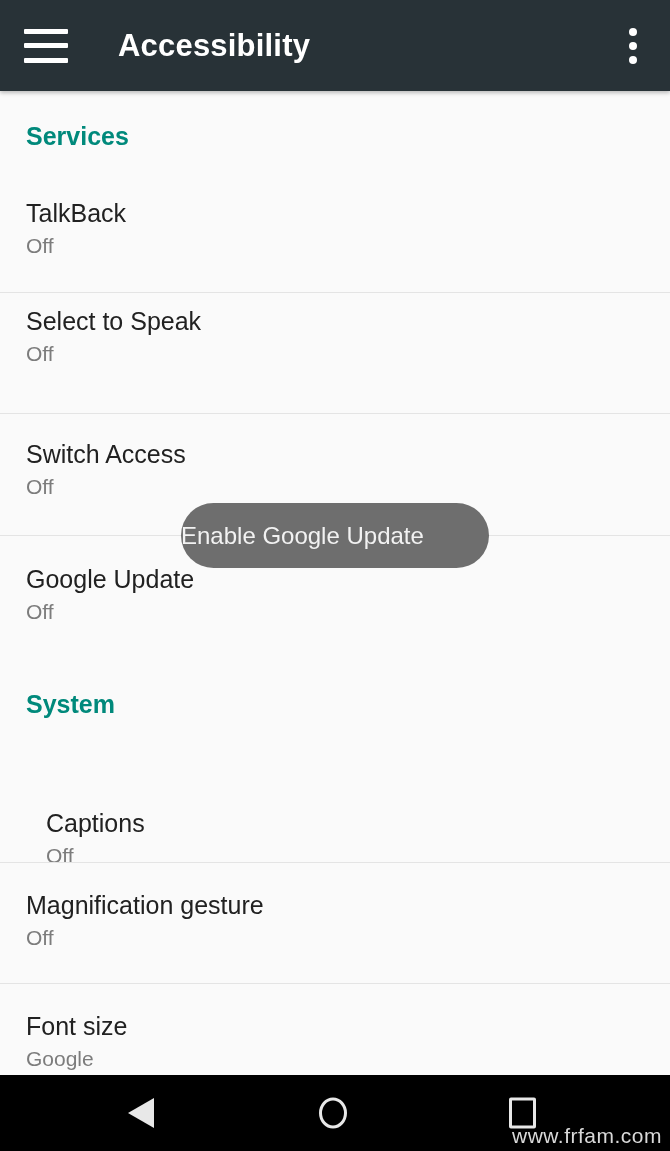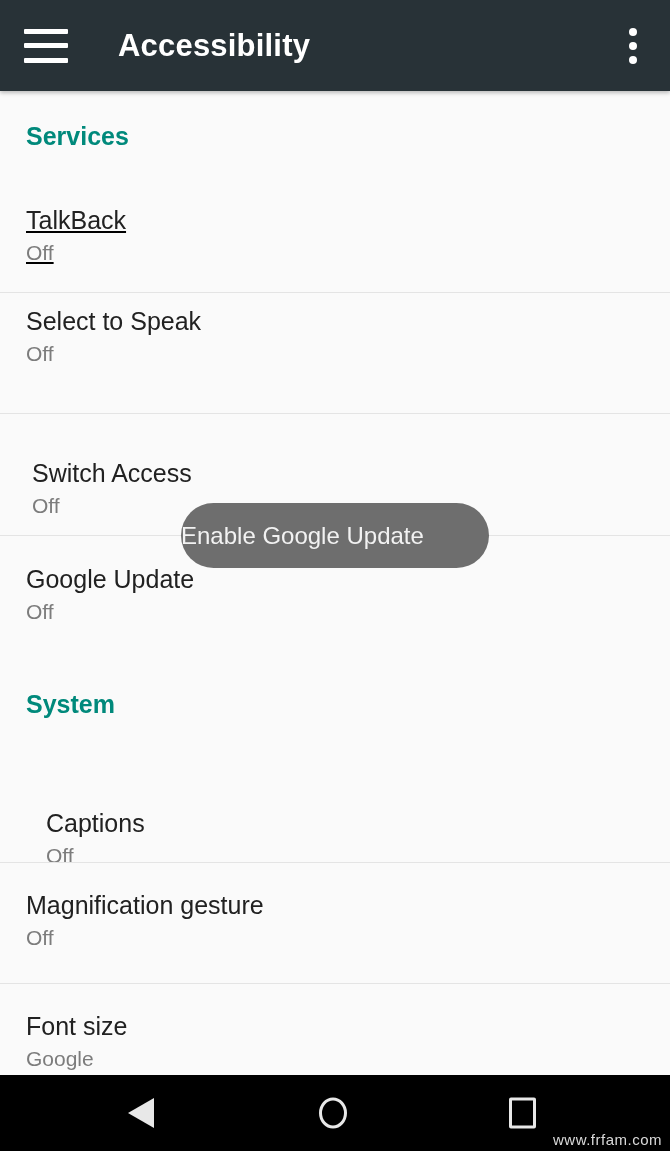--- a/index.html
+++ b/index.html
@@ -85,25 +85,25 @@
     margin-top:5px;
   }
   .divider {
     position:absolute; left:0;
     width:670px; height:1px;
     background:#e4e4e4;
   }
 
   
   #hdr-services   { position:absolute; top:31px;  }
-  #row-talkback   { position:absolute; top:114px;text-decoration:underline; }
+  #row-talkback   { position:absolute; top:107px; }
   #div-1          { top:201px;  }
   #row-select     { position:absolute; top:215px; }
   #div-2          { top:322px;  }
-  #row-switch     { position:absolute; top:367px;margin-left:6px; }
+  #row-switch     { position:absolute; top:348px; }
   #div-3          { top:444px;  }
   #row-gupdate    { position:absolute; top:473px; }
   #hdr-system     { position:absolute; top:599px; }
   #row-captions   { position:absolute; top:717px;margin-left:20px; }
   #div-4          { top:771px;  }
   #row-magnify    { position:absolute; top:799px; }
   #div-5          { top:892px;  }
   #row-fontsize   { position:absolute; top:920px; }
 
   
@@ -149,21 +149,21 @@
   }
   .nav-recent {
     left:509px;
     width:27px; height:31px;
     border:3px solid #e8e8e8;
     border-radius:2px;
   }
   .watermark {
     position:absolute; right:8px; bottom:3px;
     color:#d9d9d9;
-    font-size:15px;
+    font-size:21px;
     letter-spacing:0.5px;
   }
 </style>
 </head>
 <body>
 
 <div id="screen">
 
   <div class="appbar">
     <div class="hamburger">

